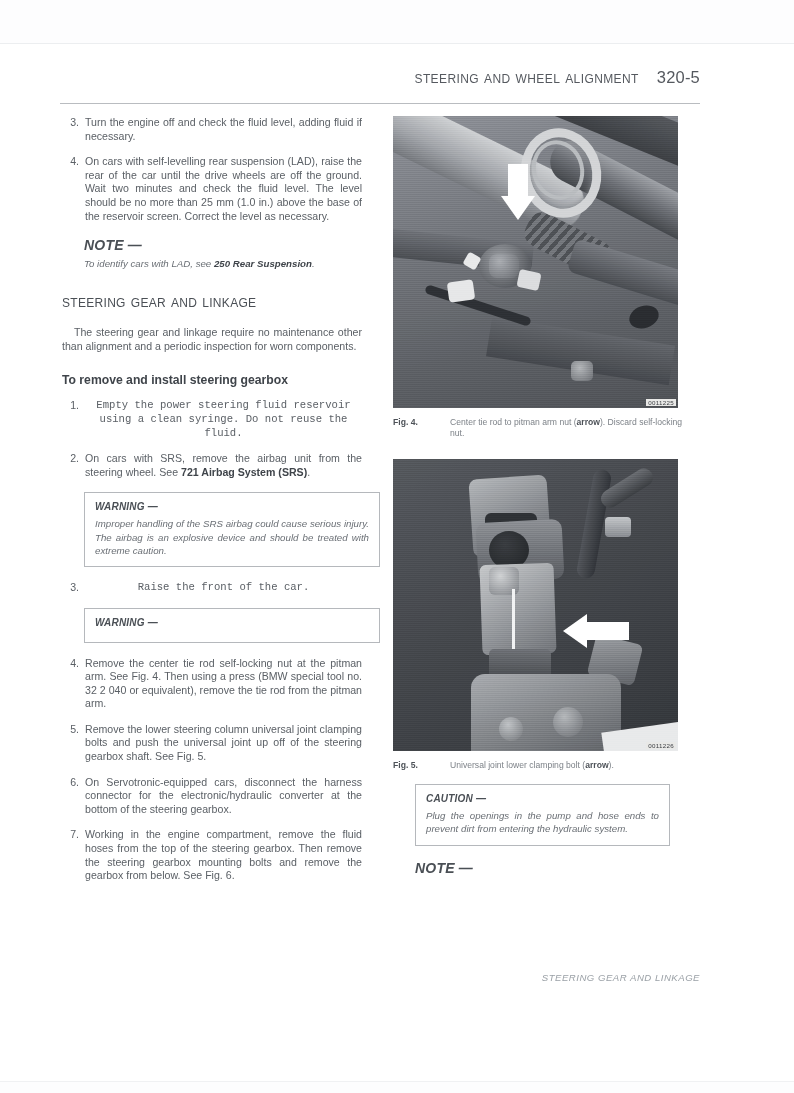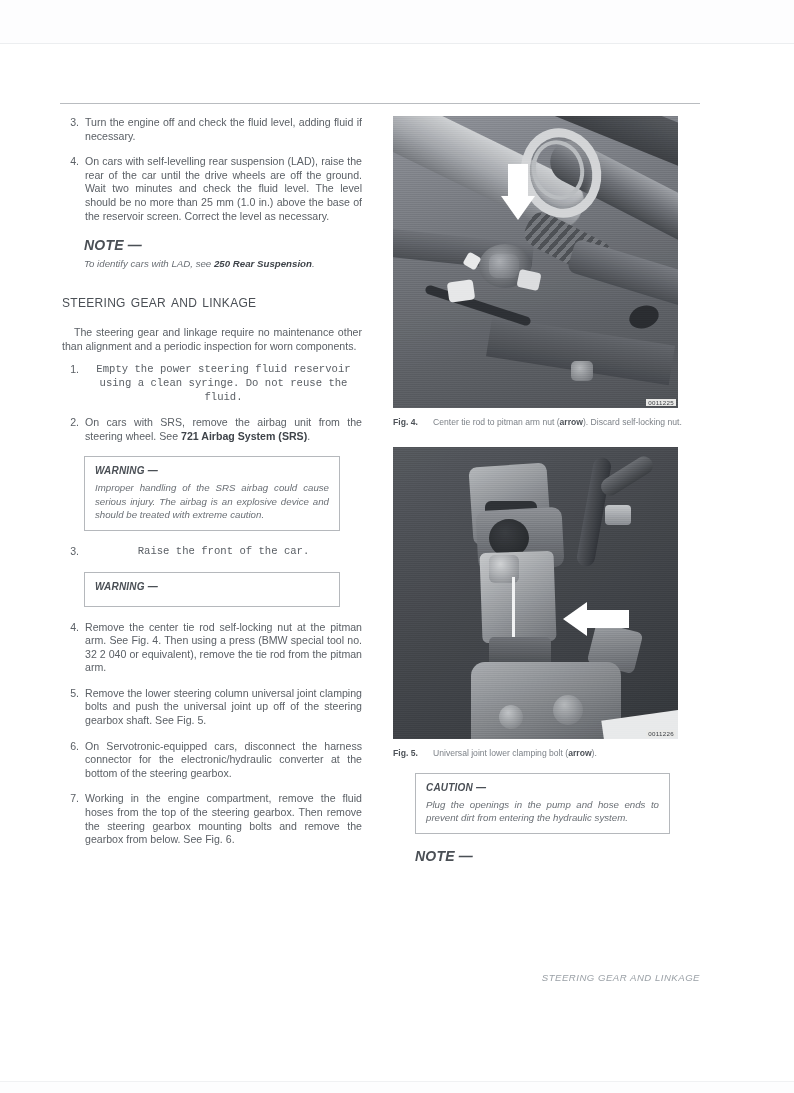--- a/index.html
+++ b/index.html
@@ -140,21 +140,21 @@
   .note-text {
     font-size: 9.7px;
     line-height: 13px;
     font-style: italic;
     color: #6a6f75;
   }
 
   .warn-box {
     border: 1px solid #b5b8bc;
     margin: 13px 0 14px 22px;
-    width: 256px;
+    width: 296px;
     padding: 8px 10px 9px 10px;
     box-sizing: border-box;
   }
   .warn-box.rightcol { margin-left: 22px; width: 255px; }
   .warn-label {
     font-size: 10px;
     font-weight: bold;
     font-style: italic;
     color: #4a4f55;
     letter-spacing: 0.2px;
@@ -210,21 +210,21 @@
     font-size: 8.6px;
     line-height: 11.4px;
     color: #7d8288;
     width: 300px;
   }
   .fig-caption .fc-label {
     font-weight: bold;
     color: #4d5258;
     flex: 0 0 40px;
   }
-  .fig-caption .fc-text { flex: 1; }
+  .fig-caption .fc-text { flex: 1; margin-left: 17px; }
   .fig-caption .fc-text .b { font-weight: bold; color: #4d5258; }
 
   
   .footer {
     position: absolute;
     left: 60px;
     top: 972px;
     width: 640px;
     text-align: right;
     font-size: 9.6px;
@@ -435,20 +435,23 @@
 </style>
 </head>
 <body>
 
 <div class="page">
 
   <div class="scan-top-line"></div>
   <div class="page-inner"></div>
   <div class="scan-bottom-line"></div>
 
+  <div class="running-head">
+    <span class="rh-title">Steering and Wheel Alignment</span><span class="rh-page">320-5</span>
+  </div>
   <div class="header-rule"></div>
 
   <div class="col-left">
 
     <div class="step">
       <div class="step-num">3.</div>
       <div class="step-body">Turn the engine off and check the fluid level, adding fluid if necessary.</div>
     </div>
 
     <div class="step">
@@ -458,20 +461,21 @@
 
     <div class="note-block">
       <div class="note-label">NOTE —</div>
       <div class="note-text"><span>To identify cars with LAD, see </span><span class="b">250 Rear Suspension</span><span>.</span></div>
     </div>
 
     <div class="h1-sc">Steering Gear and Linkage</div>
 
     <div class="para">The steering gear and linkage require no maintenance other than alignment and a periodic inspection for worn components.</div>
 
+    <div class="h2">To remove and install steering gearbox</div>
 
     <div class="step">
       <div class="step-num">1.</div>
       <div class="step-body ragged">Empty the power steering fluid reservoir using a clean syringe. Do not reuse the fluid.</div>
     </div>
 
     <div class="step">
       <div class="step-num">2.</div>
       <div class="step-body"><span>On cars with SRS, remove the airbag unit from the steering wheel. See </span><span class="b">721 Airbag System (SRS)</span><span>.</span></div>
     </div>

